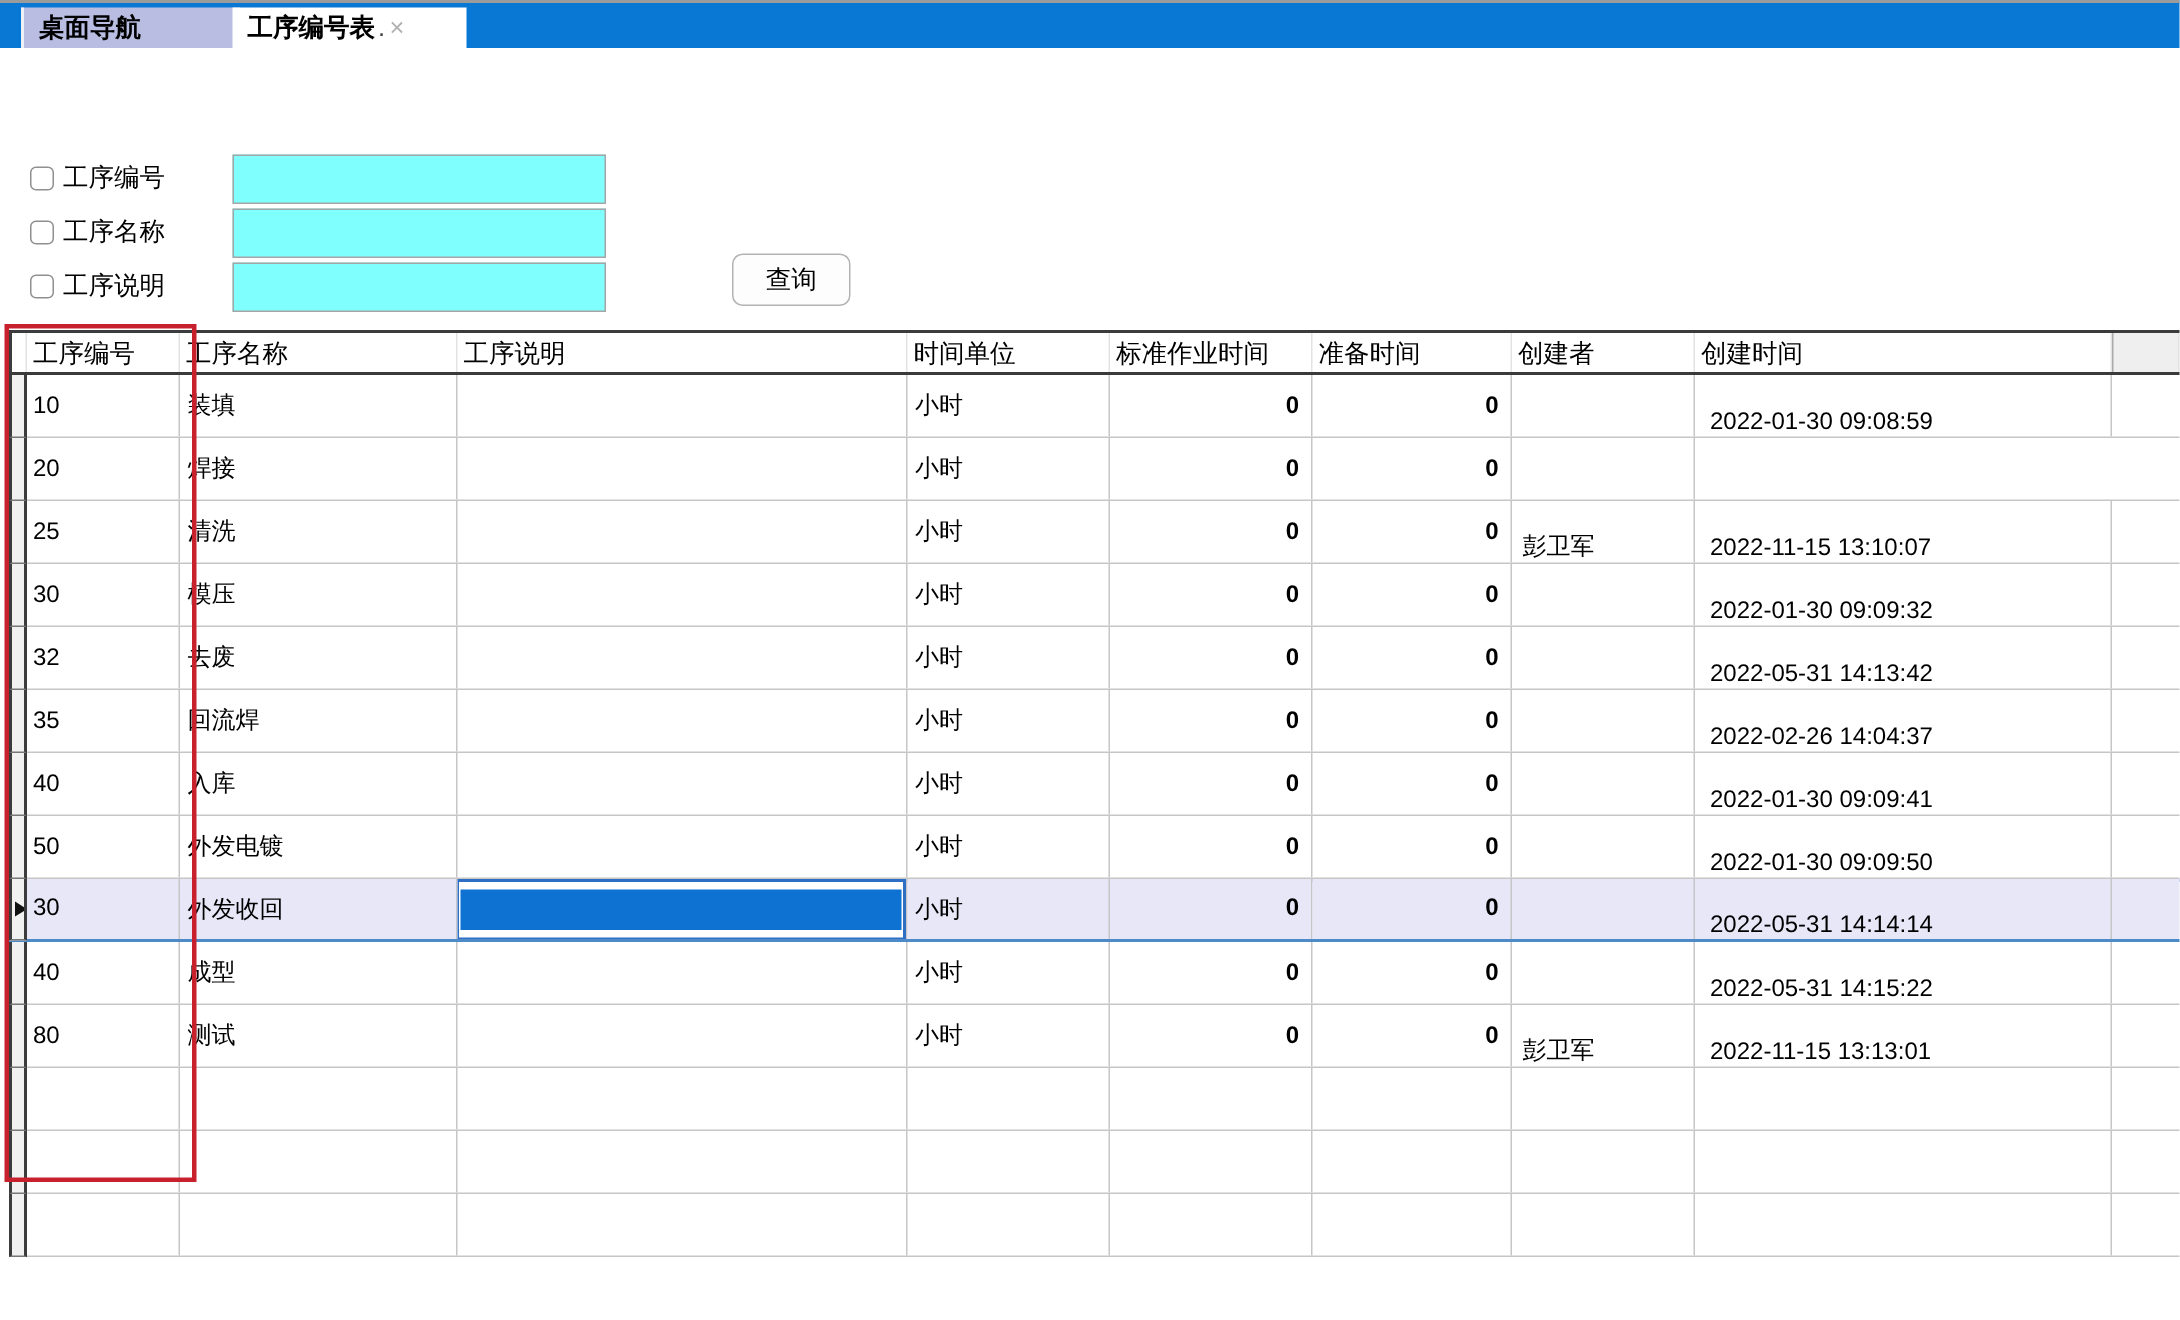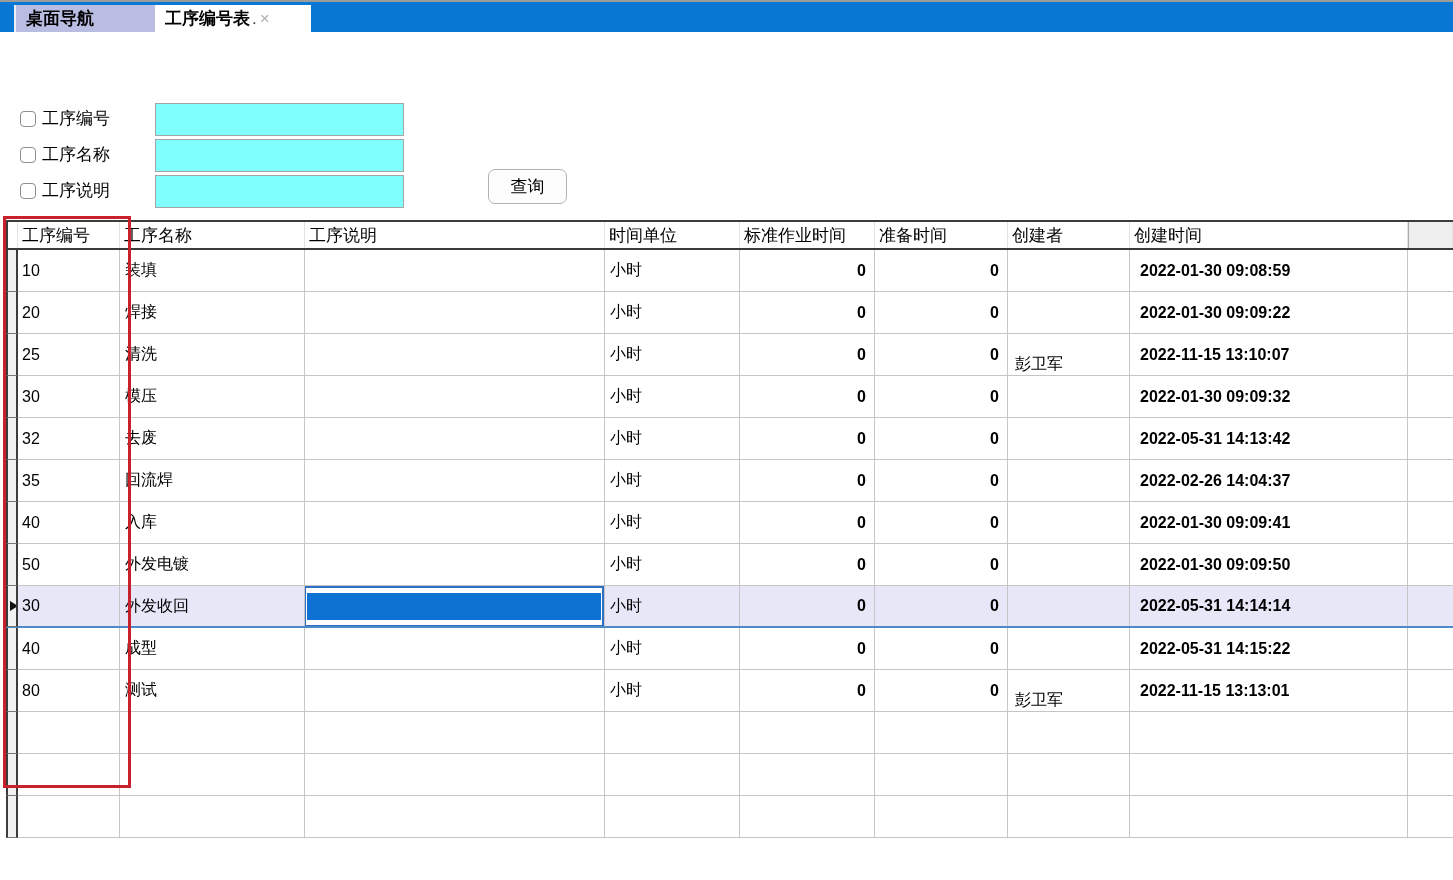--- a/index.html
+++ b/index.html
@@ -35,21 +35,21 @@
   .cell{display:flex;align-items:center;font-size:16px;white-space:nowrap;overflow:hidden;
     border-right:1px solid #c6c6c6;padding-left:5px;position:relative;}
   .trow.header .cell{font-size:17px;border-right:1px solid #e3e3e3;padding-left:4px;}
   .cell.ind{background:#f1f1f1;border-left:2px solid #3c3c3c;border-right:2px solid #3c3c3c;
     border-bottom:1px solid #777;margin-bottom:-1px;padding:0;justify-content:flex-start;}
   .trow.header .cell.ind{background:#fff;border-bottom:none;margin-bottom:0;}
   .cell.extra{border-right:none;}
   .trow.header .cell.extra{background:#efefef;border-left:1px solid #aaa;}
   .c-code{padding-left:4px;}
   .c-std,.c-prep{justify-content:flex-end;padding-right:8px;font-weight:600;}
-  .c-created{padding-left:10px;font-weight:700;}
+  .c-created{padding-left:10px;font-weight:400;align-items:flex-end;}
   .c-creator{padding-left:7px;align-items:flex-end;}
   
   .trow.selected{border-bottom:2px solid var(--selected-row-border);
     box-shadow:inset 0 2px 0 var(--selected-row-border);}
   .trow.selected .cell{background:var(--selected-row-bg);}
   .trow.selected .cell.ind{background:#f1f1f1;}
   .arrow{display:none;}
   .trow.selected .arrow{display:block;width:0;height:0;margin-left:2px;
     border-left:8px solid #111;border-top:5px solid transparent;border-bottom:5px solid transparent;}
   
@@ -152,23 +152,20 @@
         </div>
     <div class="cell c-std">
           <span>0</span>
         </div>
     <div class="cell c-prep">
           <span>0</span>
         </div>
     <div class="cell c-creator">
           <span></span>
         </div>
-    <div class="cell c-created">
-          <span>2022-01-30 09:09:22</span>
-        </div>
     <div class="cell extra"></div>
   </div>
       <div class="trow">
     <div class="cell ind"></div>
     <div class="cell c-code">
           <span>25</span>
         </div>
     <div class="cell c-name">
           <span>清洗</span>
         </div>

